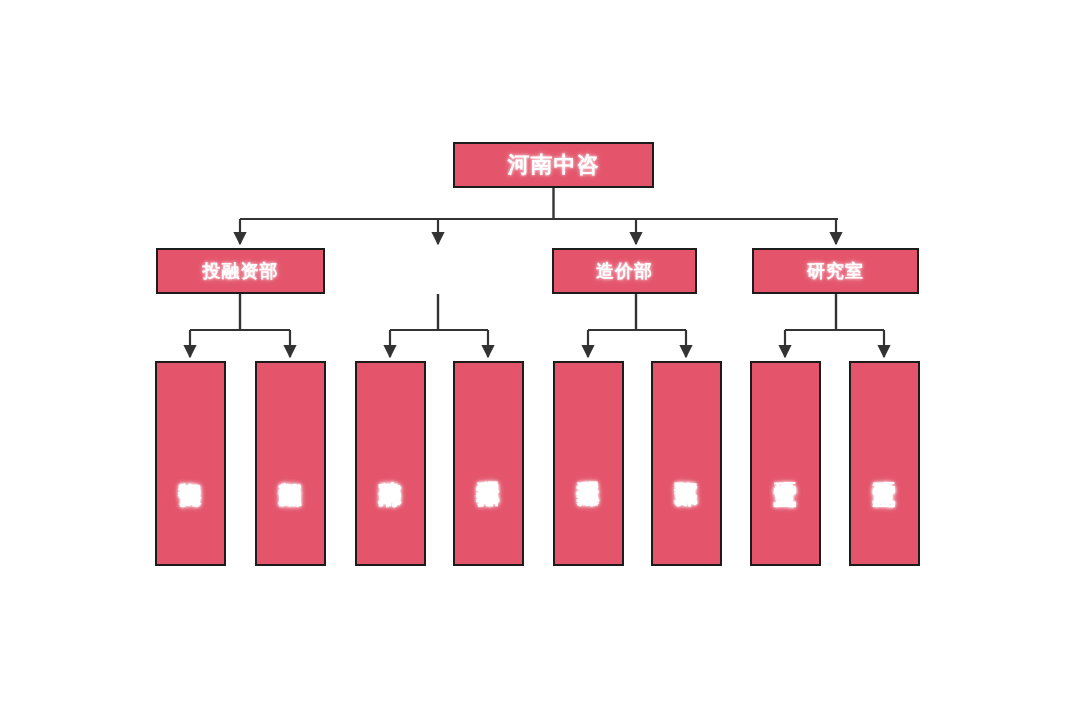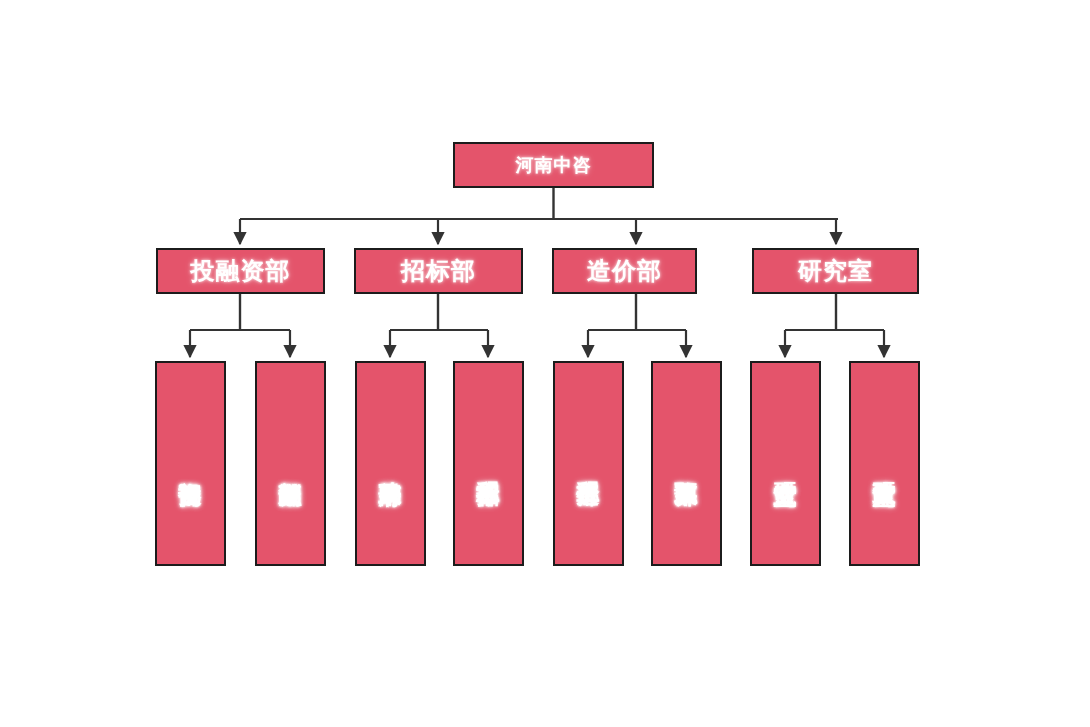--- a/index.html
+++ b/index.html
@@ -38,26 +38,26 @@
     letter-spacing: 1px;
     text-shadow:
        0 0 3px rgba(255,255,255,0.85),
        0 0 6px rgba(255,255,255,0.45);
   }
   .node.root {
     left: 453px;
     top: 142px;
     width: 201px;
     height: 46px;
-    font-size: 18px;
+    font-size: 22px;
   }
   .node.dept {
     top: 248px;
     height: 46px;
-    font-size: 24px;
+    font-size: 18px;
   }
   .node.dept.d0 { left: 156px; width: 169px; }
   .node.dept.d1 { left: 354px; width: 169px; }
   .node.dept.d2 { left: 552px; width: 145px; }
   .node.dept.d3 { left: 752px; width: 167px; }
 
   .node.leaf {
     top: 361px;
     width: 71px;
     height: 205px;
@@ -115,21 +115,20 @@
 
     <path d="M 836 294 L 836 330" stroke="#333333" stroke-width="2.4" fill="none"></path>
     <path d="M 785 330 L 884 330" stroke="#333333" stroke-width="2.2" fill="none"></path>
     <path d="M 785 330 L 785 357" stroke="#333333" stroke-width="2.2" fill="none" marker-end="url(#arrow)"></path>
     <path d="M 884 330 L 884 357" stroke="#333333" stroke-width="2.2" fill="none" marker-end="url(#arrow)"></path>
   </svg>
 
   <div class="node root">河南中咨</div>
 
   <div class="node dept d0">投融资部</div>
-  <div class="node dept d1">招标部</div>
   <div class="node dept d2">造价部</div>
   <div class="node dept d3">研究室</div>
 
   <div class="node leaf l0">投资咨询部</div>
   <div class="node leaf l1">融资策划部</div>
   <div class="node leaf l2">政府采购部</div>
   <div class="node leaf l3">工程招标部</div>
   <div class="node leaf l4">工程造价部</div>
   <div class="node leaf l5">政采预算部</div>
   <div class="node leaf l6">产业研究室</div>

